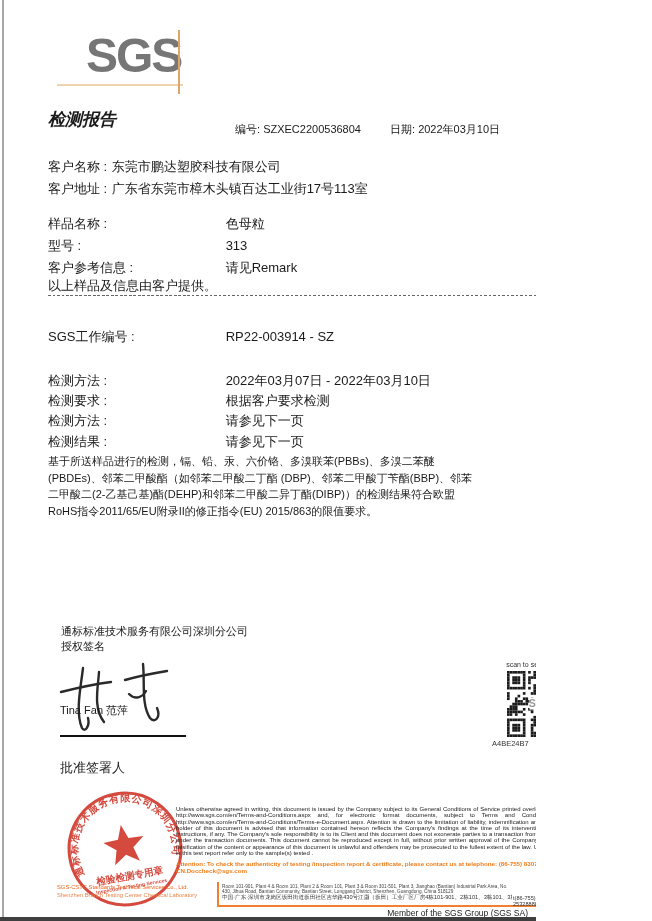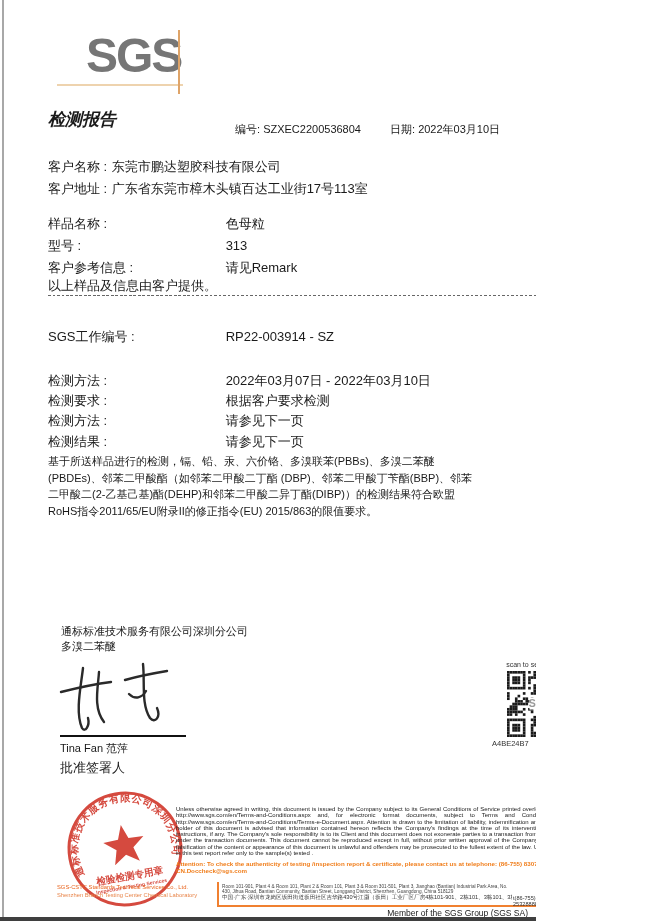--- a/index.html
+++ b/index.html
@@ -28,21 +28,21 @@
     background:repeating-linear-gradient(90deg,#666 0 2.5px,transparent 2.5px 4.5px);}
   .concl{position:absolute;left:48px;top:453px;font-size:11px;display:flex;}
   .concl .lab{width:174px;flex:0 0 174px;}
   .concl .txt{width:426px;line-height:16.5px;white-space:normal;}
 
   
   .sig-company{position:absolute;left:61px;top:624px;font-size:11px;}
   .sig-auth{position:absolute;left:61px;top:639px;font-size:11px;}
   .sig-svg{position:absolute;left:55px;top:660px;}
   .sig-line{position:absolute;left:60px;top:735px;width:126px;height:2px;background:#111;}
-  .sig-name{position:absolute;left:60px;top:741px;font-size:11px;}
+  .sig-name{position:absolute;left:60px;top:703px;font-size:11px;}
   .sig-title{position:absolute;left:60px;top:759px;font-size:13px;}
 
   
   .qr-hint{position:absolute;left:492px;top:661px;width:96px;text-align:center;font-size:7px;color:#333;}
   .qr-box{position:absolute;left:507px;top:671px;width:66px;height:66px;}
   .qr-code{position:absolute;left:492px;top:739px;width:96px;font-size:7.5px;color:#333;}
 
   
   .stamp{position:absolute;left:64px;top:788px;opacity:.92;}
 
@@ -121,21 +121,21 @@
   <div class="row" style="top:433px">
     <span class="lab lab-w2">检测结果 :</span>
     <span>请参见下一页</span>
   </div>
 
   <div class="concl">
     <span class="txt">基于所送样品进行的检测，镉、铅、汞、六价铬、多溴联苯(PBBs)、多溴二苯醚(PBDEs)、邻苯二甲酸酯（如邻苯二甲酸二丁酯 (DBP)、邻苯二甲酸丁苄酯(BBP)、邻苯二甲酸二(2-乙基己基)酯(DEHP)和邻苯二甲酸二异丁酯(DIBP)）的检测结果符合欧盟RoHS指令2011/65/EU附录II的修正指令(EU) 2015/863的限值要求。</span>
   </div>
 
   <div class="sig-company">通标标准技术服务有限公司深圳分公司</div>
-  <div class="sig-auth">多溴二苯醚</div>
+  <div class="sig-auth">授权签名</div>
   <svg class="sig-svg" width="140" height="75" viewBox="0 0 140 75">
     <g fill="none" stroke="#2a2a2a" stroke-width="2.4" stroke-linecap="round">
       <path d="M6,32 C22,28 40,24 56,22"></path>
       <path d="M28,8 C26,26 20,52 27,68 C30,73 35,66 33,58"></path>
       <path d="M44,12 C43,28 38,48 49,62"></path>
       <path d="M70,20 C84,16 100,13 112,11"></path>
       <path d="M88,4 C90,22 86,44 95,58 C100,64 106,57 102,48"></path>
       <path d="M74,34 C80,40 87,38 91,31"></path>
     </g>
   </svg>

